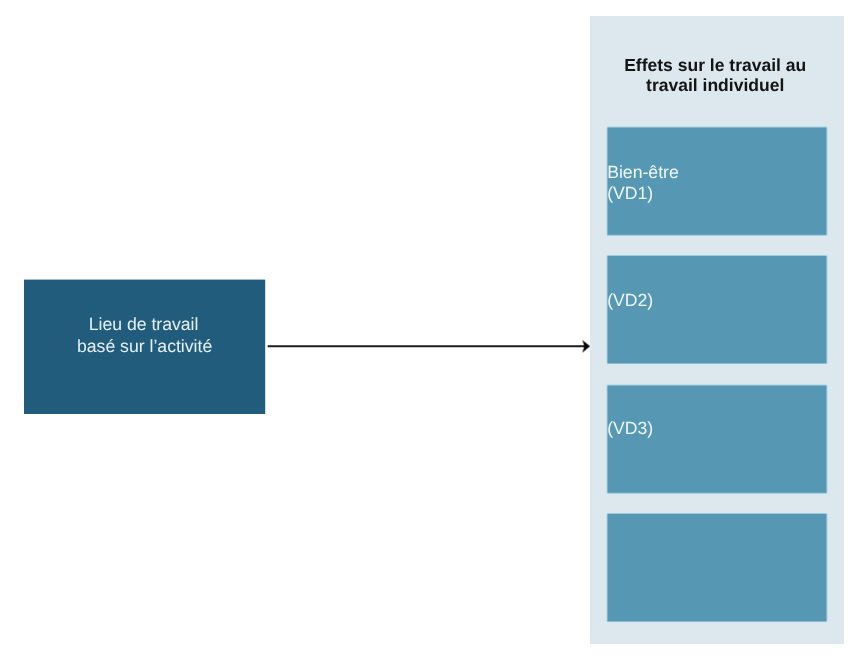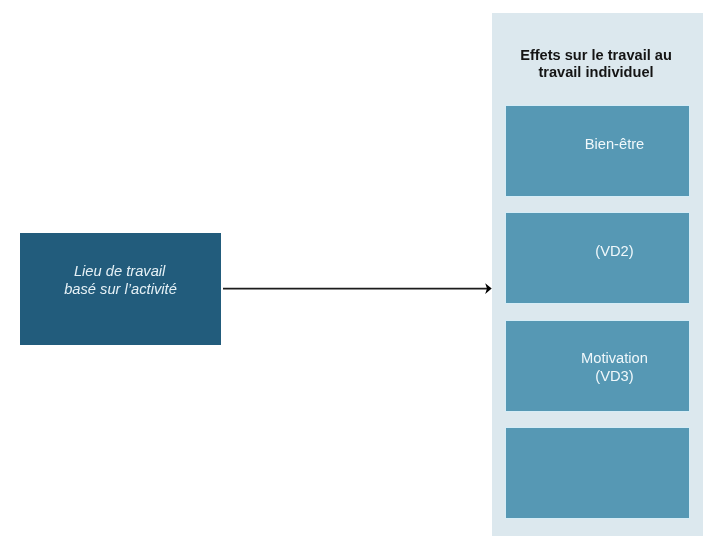--- a/index.html
+++ b/index.html
@@ -26,21 +26,20 @@
   .txt { will-change: opacity; }
   .ln { display: block; }
 
   
   #iv-box {
     left: 19.9px;
     top: 232.8px;
     width: 201.4px;
     height: 111.9px;
     background: #225C7C;
-    font-style: italic;
   }
   #iv-label {
     position: absolute;
     left: -0.9px;
     top: 30.2px;
     width: 203px;
     text-align: center;
     color: #E6F1F6;
     font-size: 14.7px;
     line-height: 17.6px;
@@ -81,25 +80,23 @@
     width: 183px;
     height: 90px;
     background: #5698B4;
     box-shadow: 0 0 0 1px rgba(212,236,245,0.95);
   }
   .dv-label {
     position: absolute;
     left: 0;
     top: 28.5px;
     width: 185px;
-    text-align: center;
     color: #F0F8FB;
     font-size: 14.7px;
     line-height: 18.3px;
-    margin-left: 16px;
   }
   #dv-box-1 { top: 93px; }
   #dv-box-2 { top: 200px; }
   #dv-box-3 { top: 307.5px; }
   #dv-box-4 { top: 414.5px; }
 </style>
 </head>
 <body>
 
 <div id="canvas">
@@ -118,32 +115,32 @@
 
   <div class="abs" id="effects-panel">
     <div id="panel-title" class="txt">
       <span class="ln">Effets sur le travail au</span>
       <span class="ln">travail individuel</span>
     </div>
 
     <div class="dv-box" id="dv-box-1">
       <div class="dv-label txt">
         <span class="ln">Bien-être</span>
+        <span class="ln">(VD1)</span>
       </div>
     </div>
 
     <div class="dv-box" id="dv-box-2">
       <div class="dv-label txt">
         <span class="ln">(VD2)</span>
       </div>
     </div>
 
     <div class="dv-box" id="dv-box-3">
       <div class="dv-label txt">
-        <span class="ln">Motivation</span>
         <span class="ln">(VD3)</span>
       </div>
     </div>
 
     <div class="dv-box" id="dv-box-4">
       <div class="dv-label txt">
       </div>
     </div>
   </div>
 

